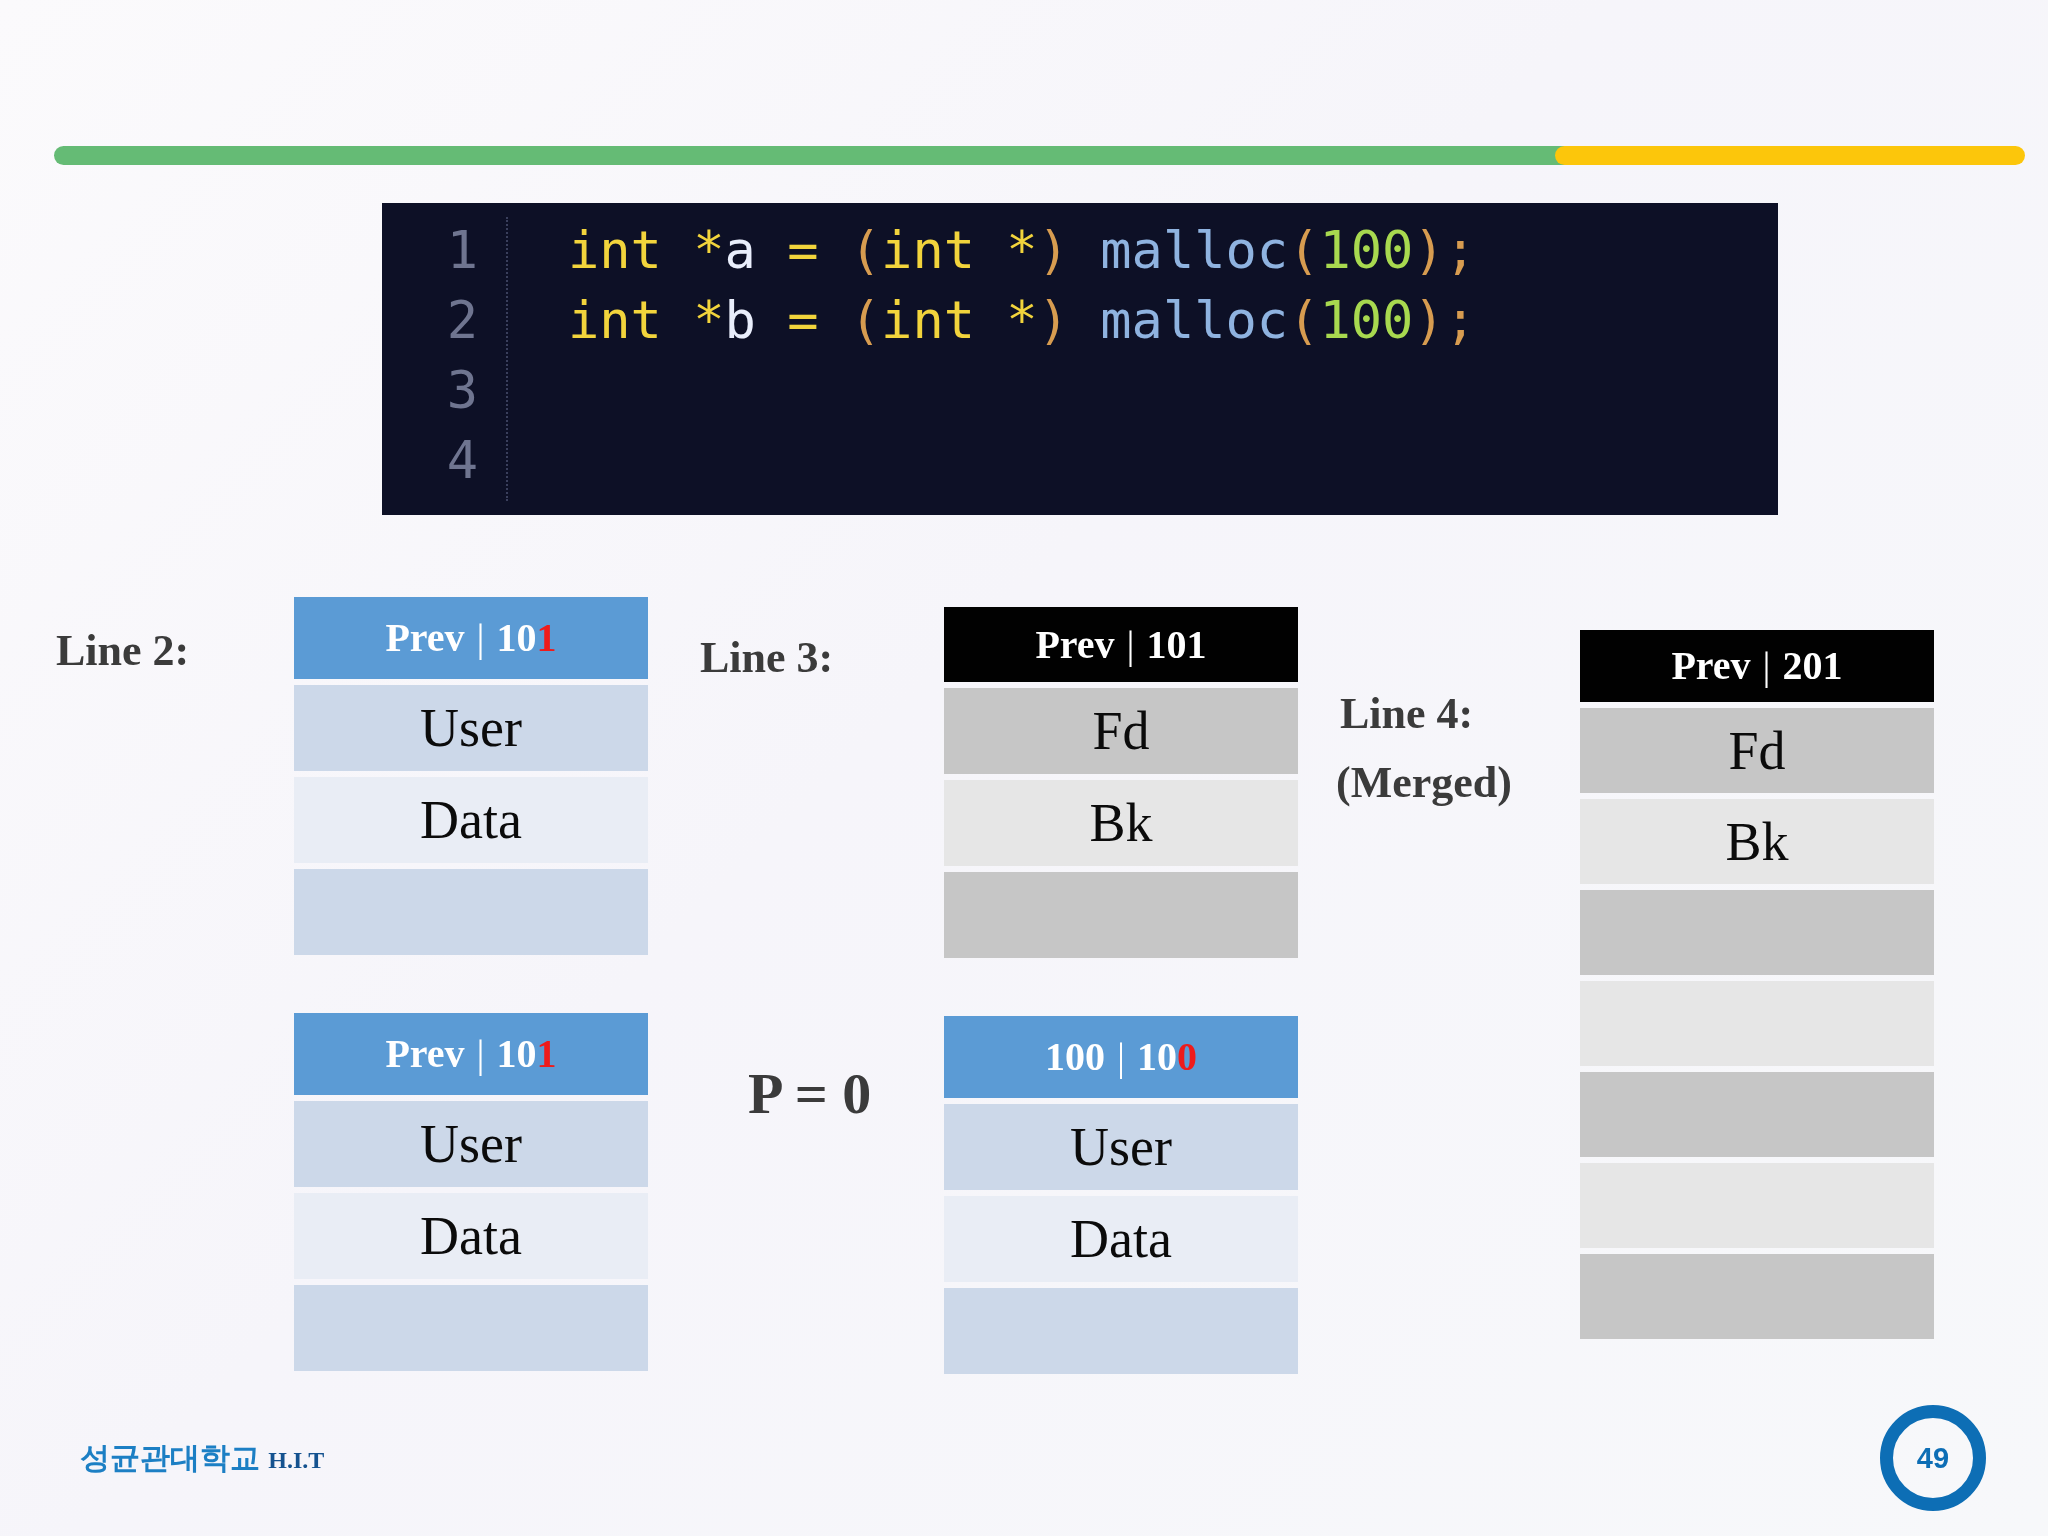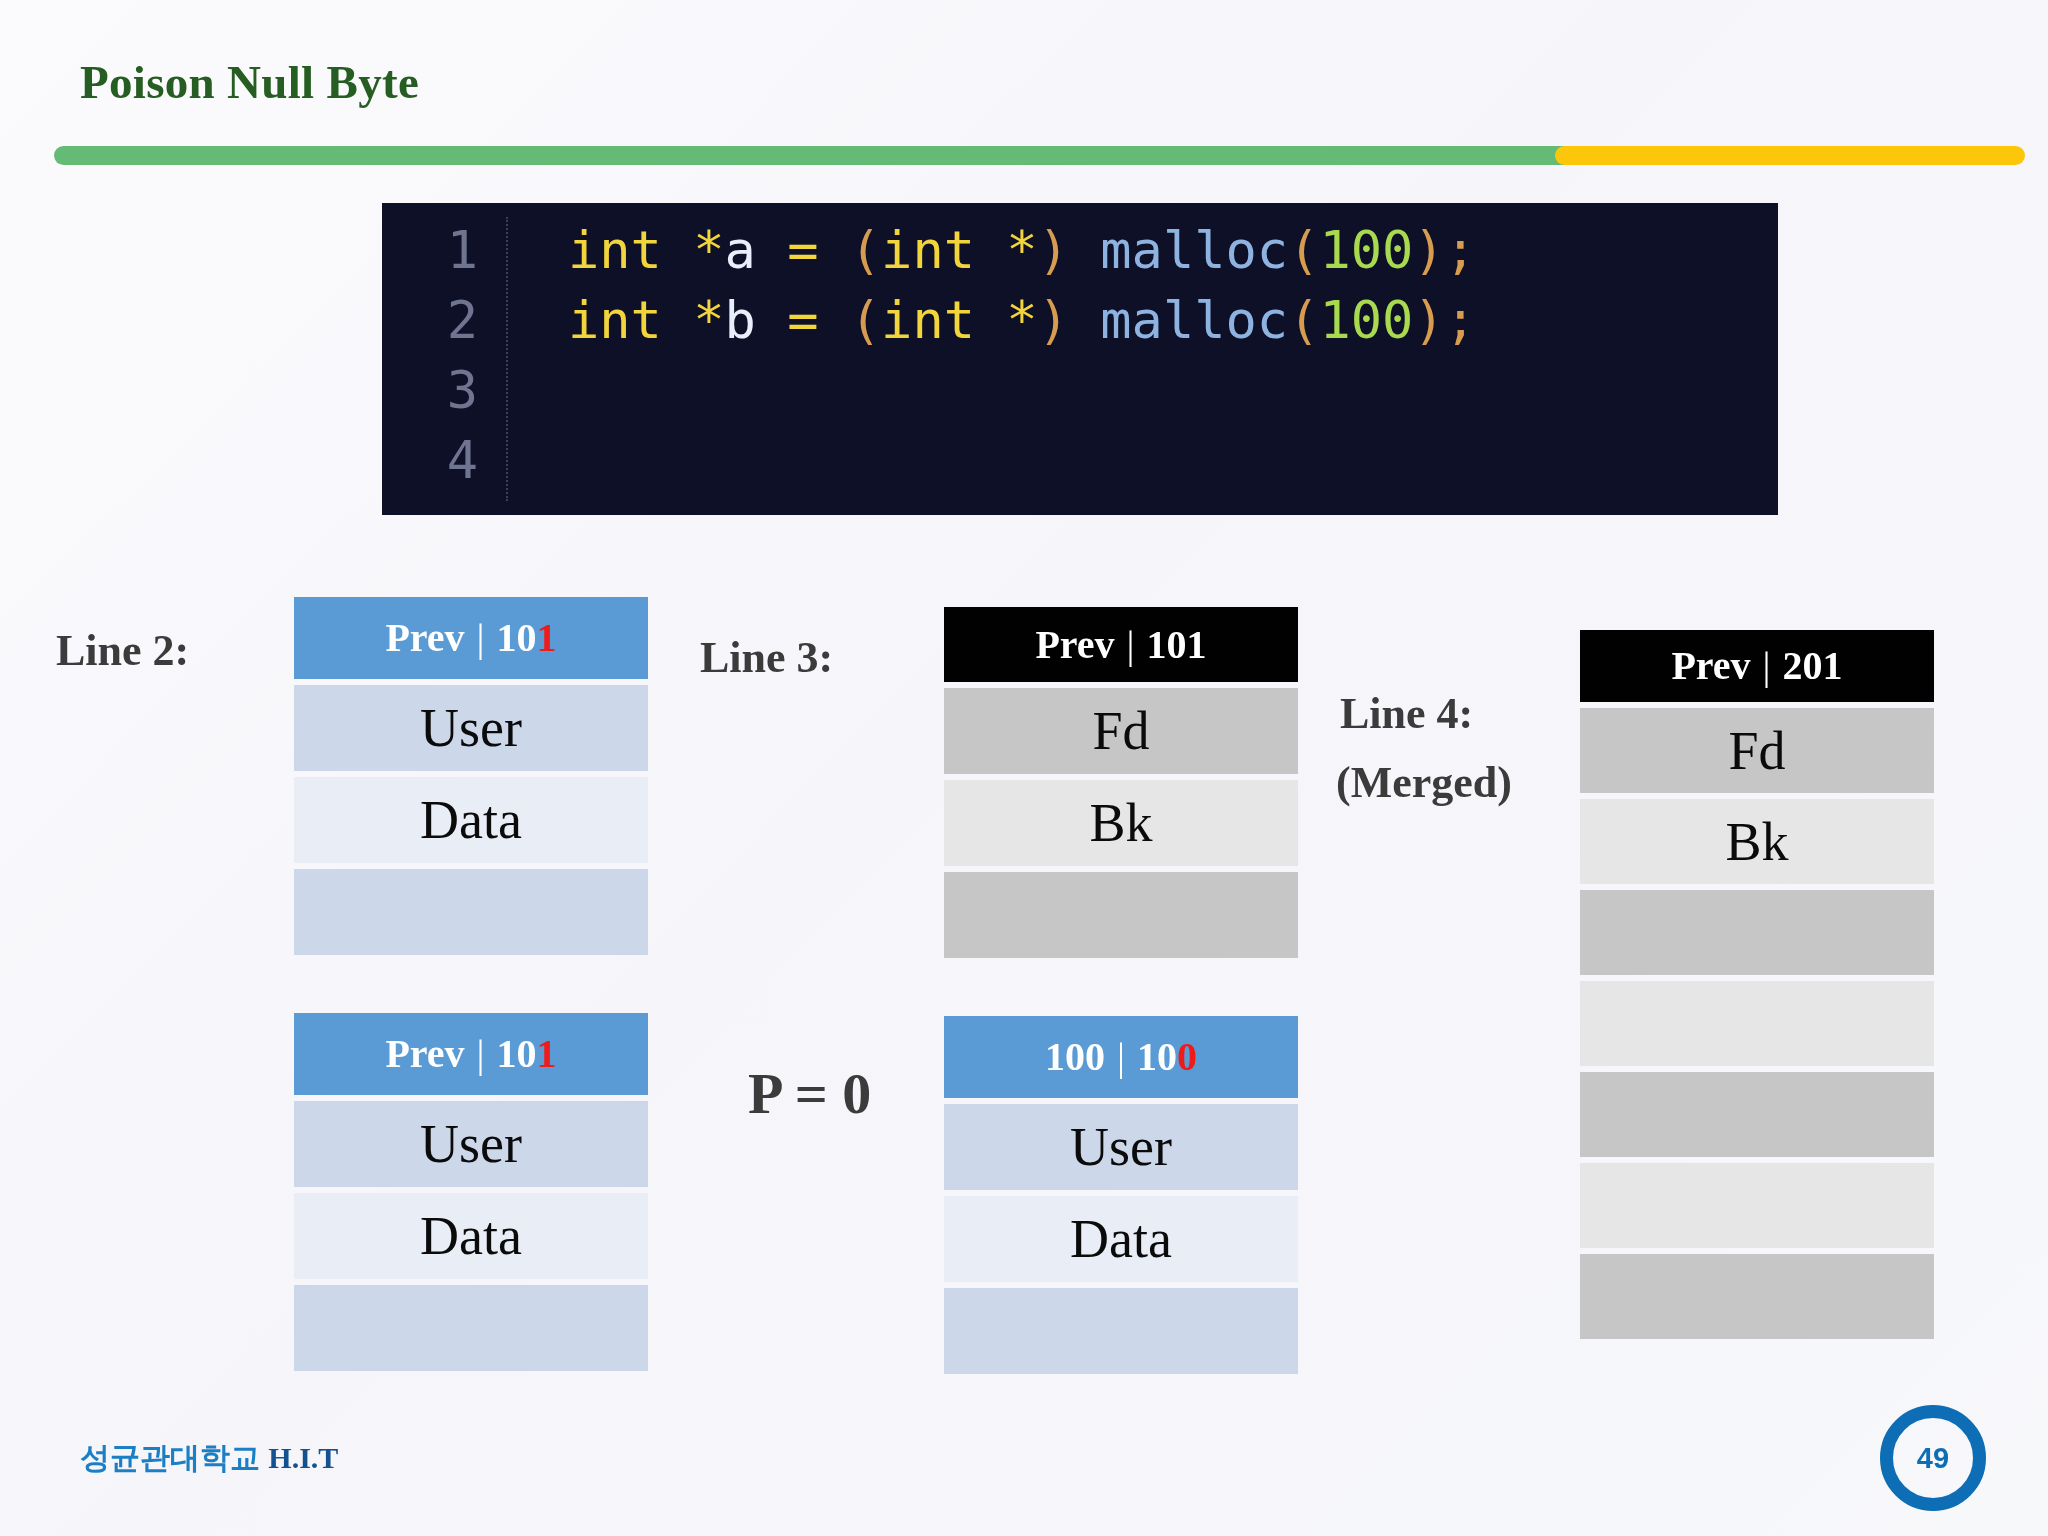--- a/index.html
+++ b/index.html
@@ -159,21 +159,21 @@
   #footer-logo {
     position: absolute;
     left: 80px;
     top: 1438px;
     font-size: 30px;
     font-weight: bold;
     white-space: nowrap;
     font-family: "Liberation Sans", "DejaVu Sans", sans-serif;
   }
   #footer-logo .kr  { color: #1c7fc4; }
-  #footer-logo .hit { color: #14528f; font-family: "Liberation Serif", serif; font-size: 30px; }
+  #footer-logo .hit { color: #14528f; font-family: "Liberation Serif", serif; font-size: 24px; }
 
   #page-circle {
     position: absolute;
     left: 1880px;
     top: 1405px;
     width: 106px;
     height: 106px;
     border: 13px solid #0d6eb5;
     border-radius: 50%;
     box-sizing: border-box;
@@ -186,21 +186,20 @@
     font-size: 29px;
     font-weight: bold;
     color: #0d6eb5;
   }
 </style>
 </head>
 <body>
 
 <div id="slide">
 
-  <div id="title">Poison Null Byte</div>
 
   <div id="bar-green"></div>
   <div id="bar-yellow"></div>
 
   <div id="code-block">
     <div class="gutter-rule"></div>
     <div id="code-lines">
         <div class="code-line">
           <span class="ln">1</span>
           <span class="code-text"><span class="t-kw">int</span><span class="t-plain"> </span><span class="t-op">*</span><span class="t-var">a</span><span class="t-plain"> </span><span class="t-op">=</span><span class="t-plain"> </span><span class="t-punct">(</span><span class="t-kw">int</span><span class="t-plain"> </span><span class="t-op">*</span><span class="t-punct">)</span><span class="t-plain"> </span><span class="t-fn">malloc</span><span class="t-punct">(</span><span class="t-num">100</span><span class="t-punct">)</span><span class="t-punct">;</span></span>

